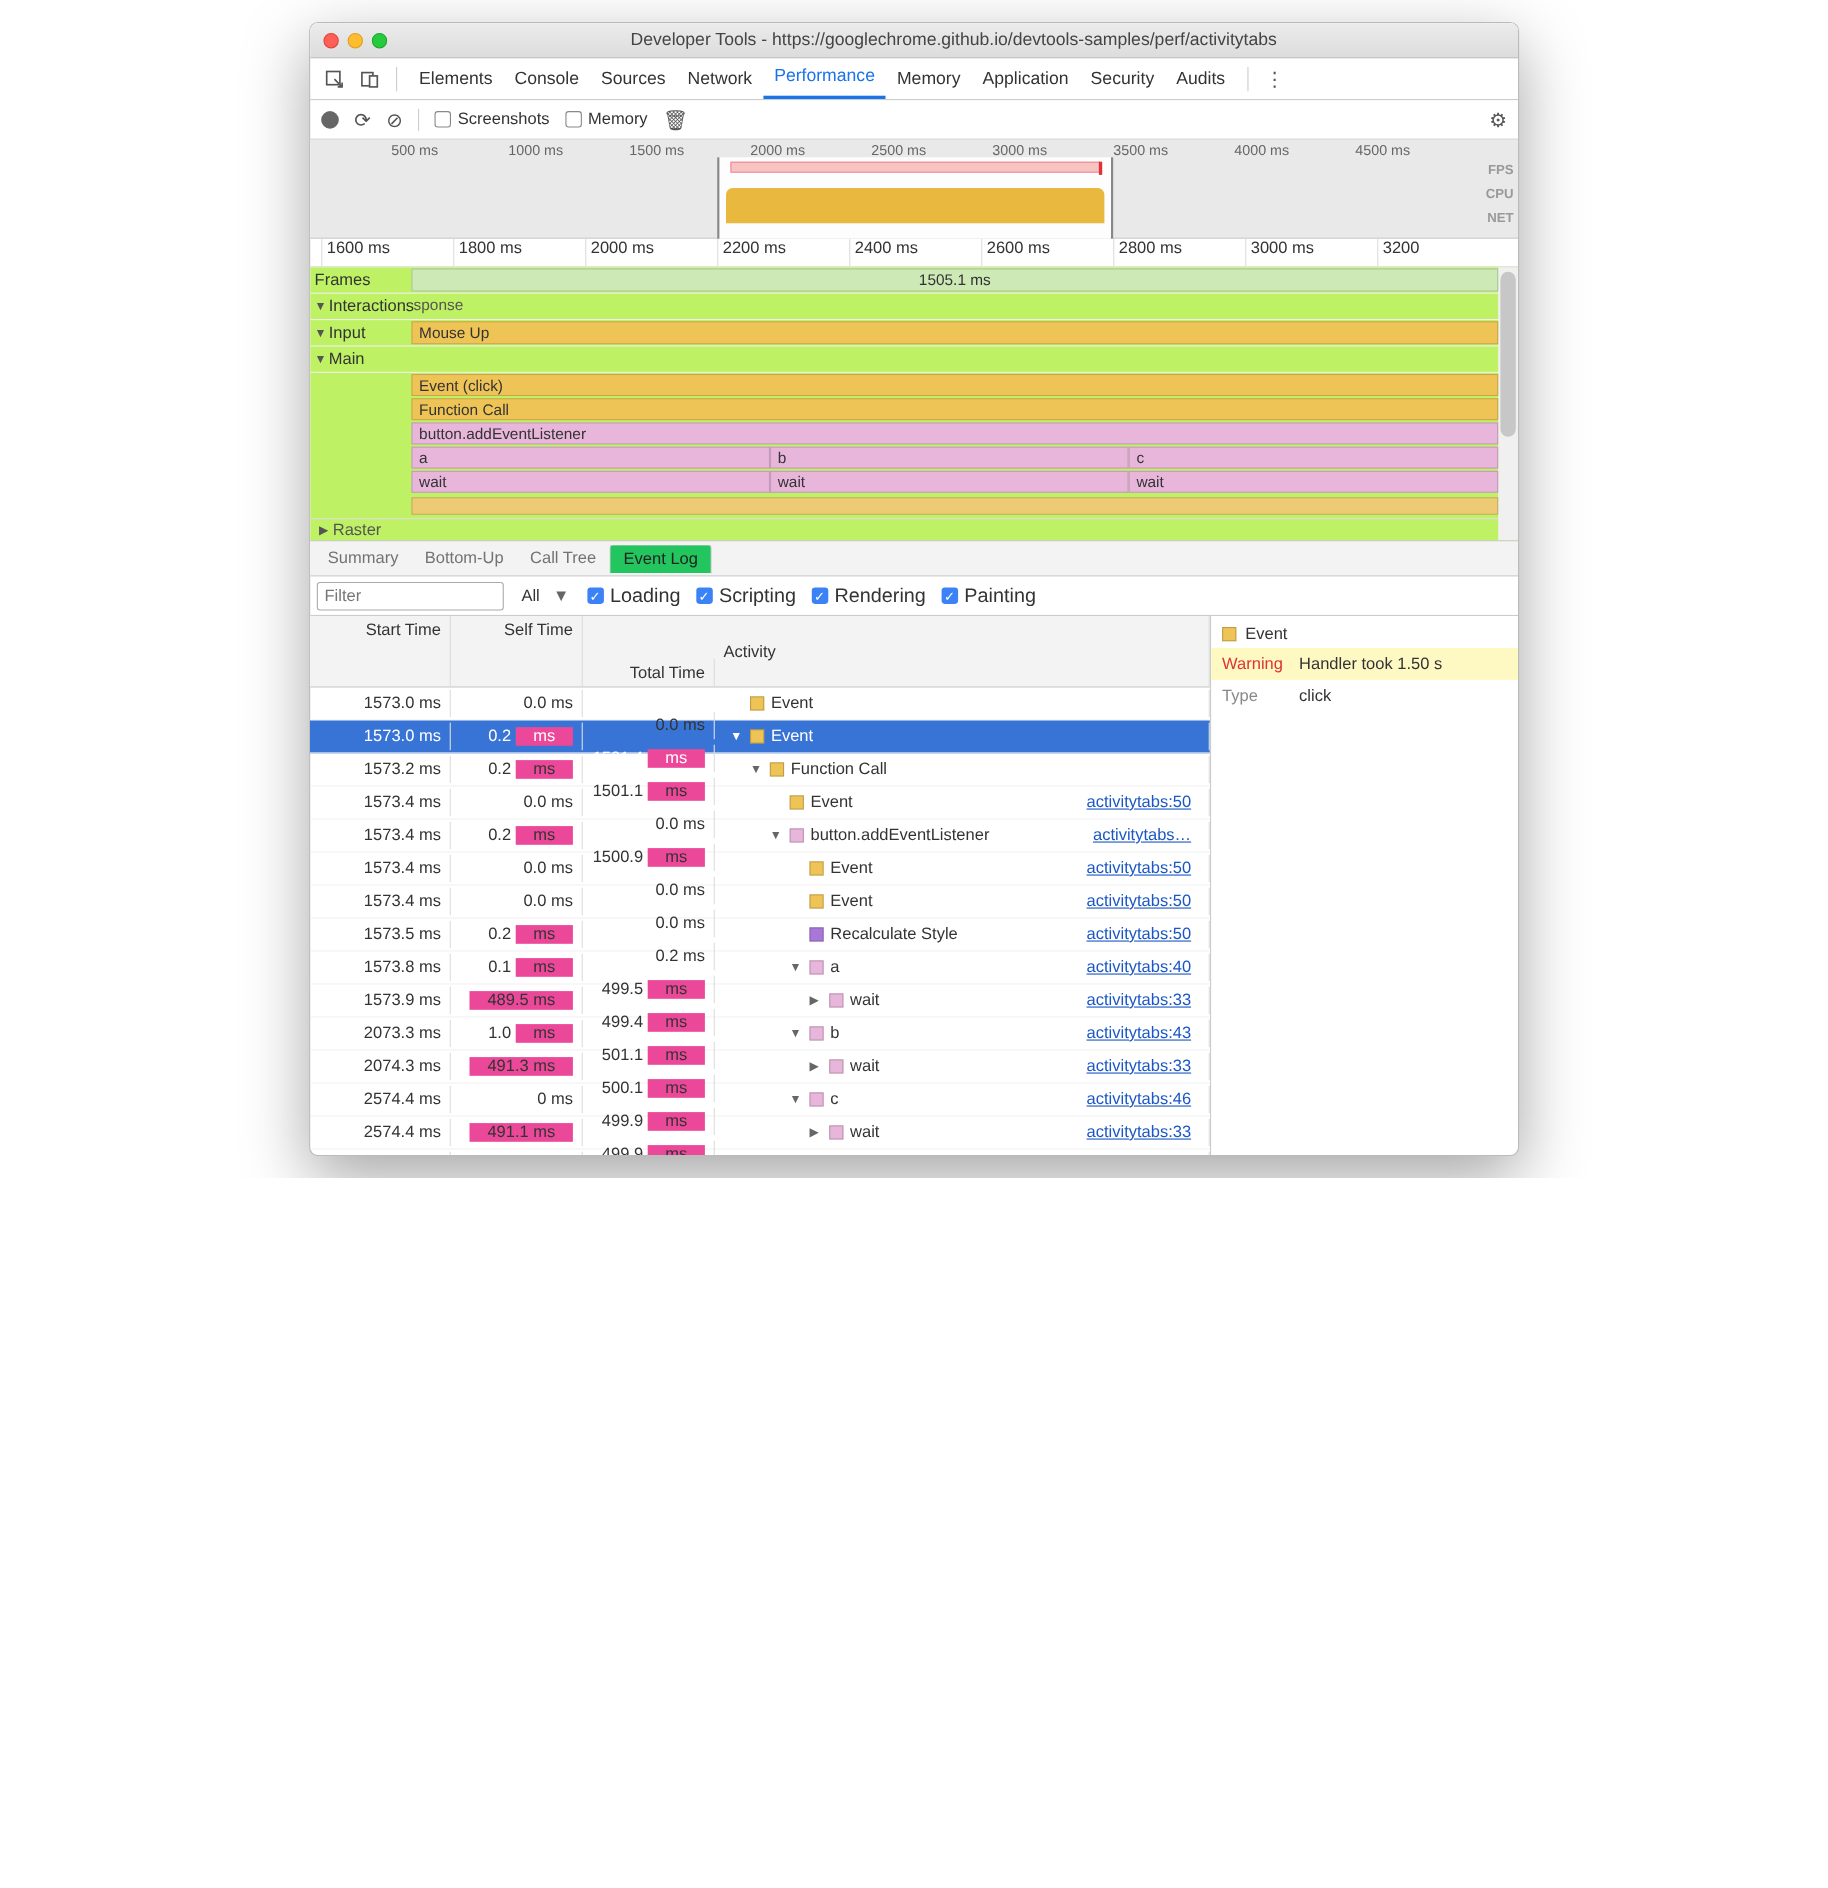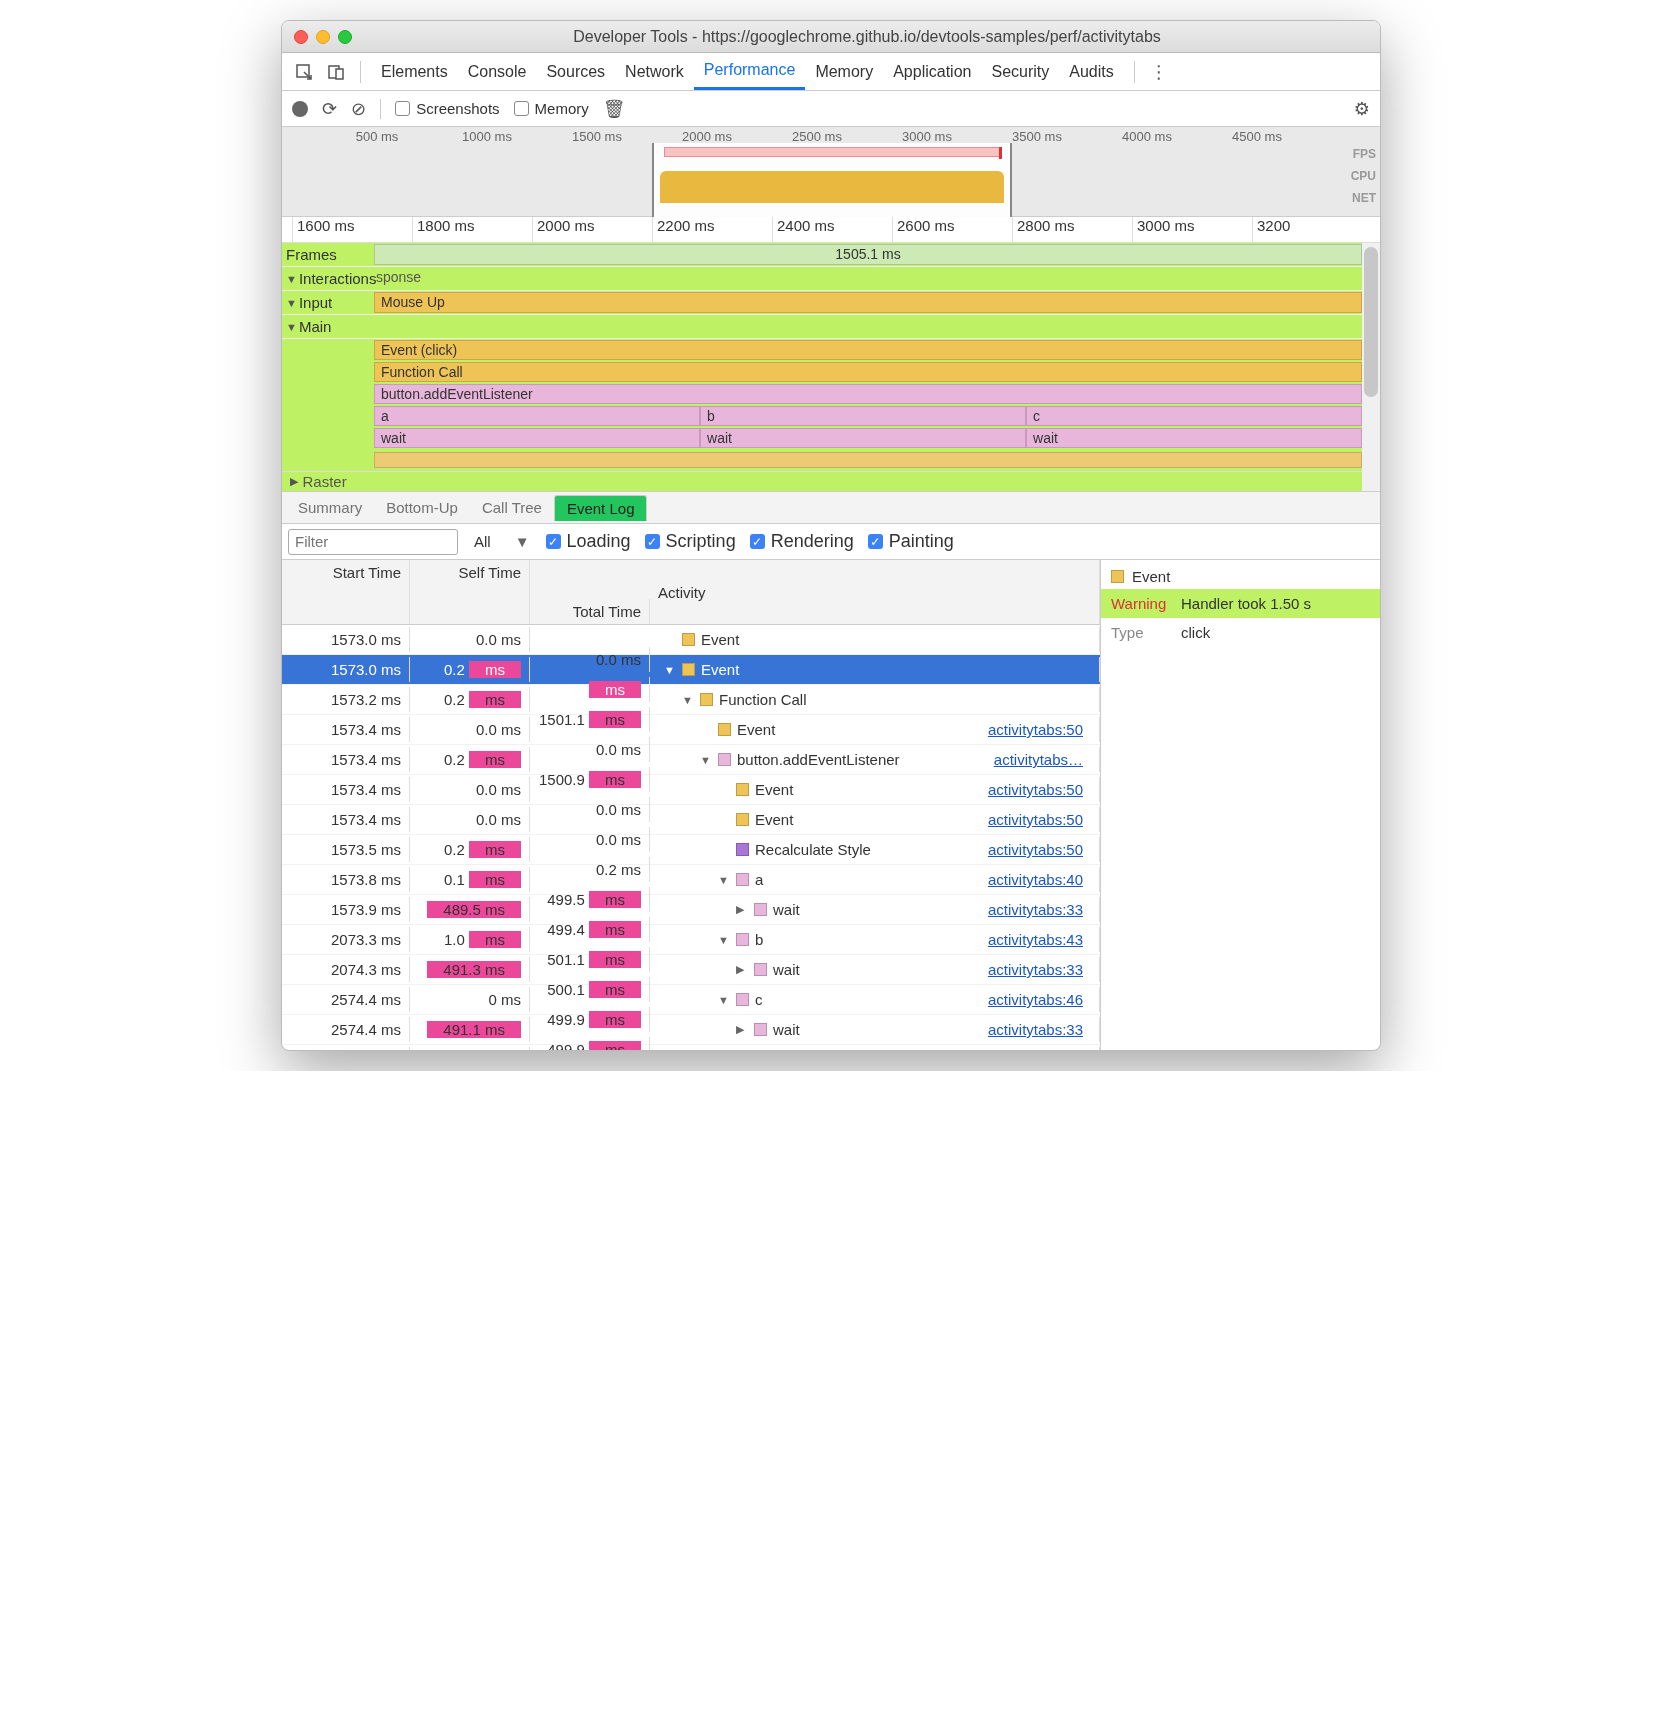--- a/index.html
+++ b/index.html
@@ -48,21 +48,21 @@
 .yellowdim { background: #eccb74; }
 .pinkb { background: #e8b5db; }
 .flamerow { height: 22px; position:relative; margin-left:92px; }
 
 .subtabs { display: flex; align-items: center; background: #f3f3f3; border-bottom: 1px solid #ccc; height: 32px; padding: 0 4px; font-size: 15px; }
 .subtabs .subtab { padding: 4px 12px; color: #737373; cursor: pointer; }
 .subtabs .subtab.active { background: #22c55e; border: 1px solid #ccc; border-bottom: 1px solid #fff; border-radius: 3px 3px 0 0; position: relative; top: 1px; color: #222; }
 
 .filterrow { display: flex; align-items: center; height: 36px; padding: 4px 6px; gap: 10px; border-bottom: 1px solid #ccc; }
 .filterrow input { width: 170px; height: 26px; border: 1px solid #aaa; border-radius: 3px; padding: 0 6px; font-size: 15px; }
-.filterrow .sel { display: flex; align-items: center; gap: 24px; font-size: 15px; color: #333; padding: 0 6px; }
+.filterrow .sel { display: flex; align-items: center; gap: 12px; font-size: 15px; color: #333; padding: 0 6px; }
 .fchk { display: flex; align-items: center; gap: 6px; }
 .fchk .box { width: 15px; height: 15px; background: #3b82f6; border-radius: 3px; display: flex; align-items: center; justify-content: center; color: #fff; font-size: 12px; }
 
 .split { display: flex; height: 490px; }
 .left { flex: 1; overflow: auto; }
 .right { width: 280px; border-left: 1px solid #ccc; }
 
 .thead { display: flex; background: #f3f3f3; border-bottom: 1px solid #ccc; font-size: 15px; color: #333; }
 .thead > div, .trow > div { padding: 4px 8px; border-right: 1px solid #ddd; }
 .c1 { width: 128px; text-align: right; }
@@ -76,21 +76,21 @@
 .sq.y { background: #efc457; }
 .sq.p { background: #e8b5db; }
 .sq.v { background: #a877d8; }
 .link { color: #1a57c4; text-decoration: underline; margin-left: auto; padding-right: 8px; font-size: 15px; white-space: nowrap; }
 .indent { display: inline-block; }
 .tri { font-size: 11px; color: #666; width: 12px; display: inline-block; }
 .trow.sel .tri { color:#fff; }
 
 .rp-head { display: flex; align-items: center; gap: 8px; padding: 8px 10px 4px; font-size: 15px; }
 .rp-row { display: flex; padding: 6px 10px; font-size: 15px; gap: 10px; }
-.rp-row.warn { background: #bef264; }
+.rp-row.warn { background: #fef9c3; }
 .rp-row .k { color: #888; width: 60px; }
 .rp-row .k.red { color: #d33; }
 .raster { font-size:15px; color:#555; padding:2px 8px; display:flex; align-items:center; gap:4px; border-top:1px solid #ddd; height:20px; overflow:hidden; }
 .vscroll { position:absolute; right:0; top:0; width:18px; bottom:0; background:#f0f0f0; }
 .vscroll .thumb { position:absolute; left:2px; right:2px; top:4px; height:150px; background:#c7c7c7; border-radius:8px; }
 </style>
 </head>
 <body>
 
 <div class="window">

